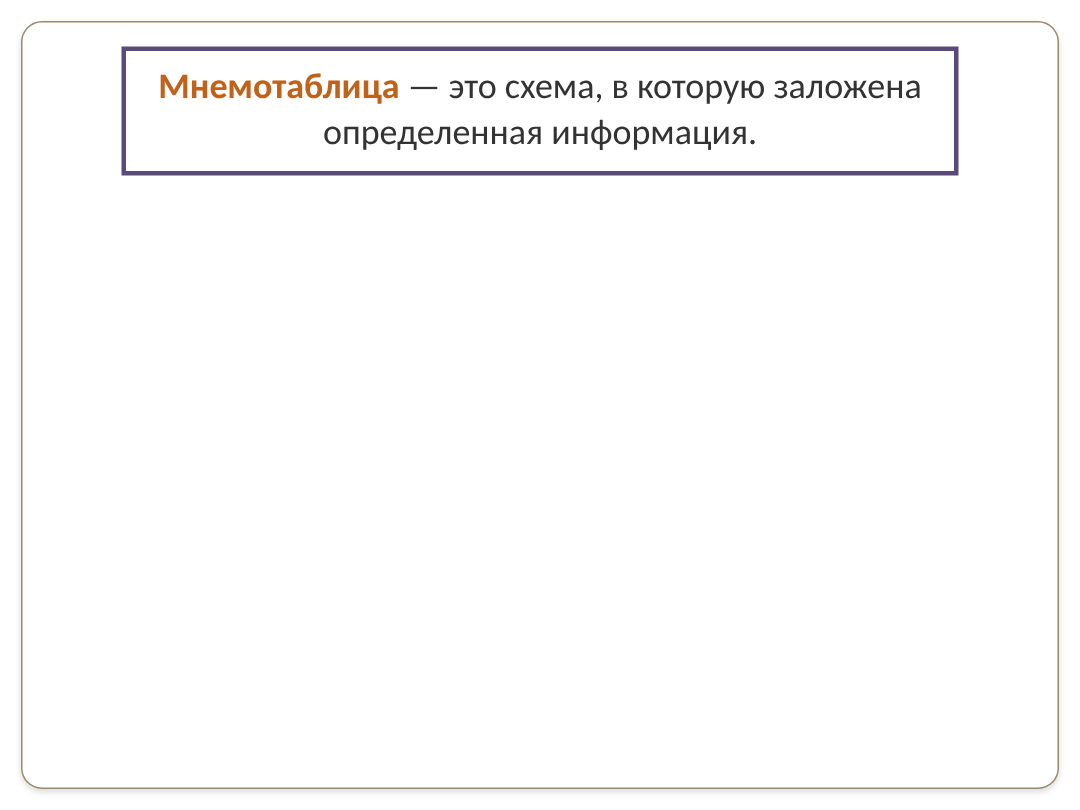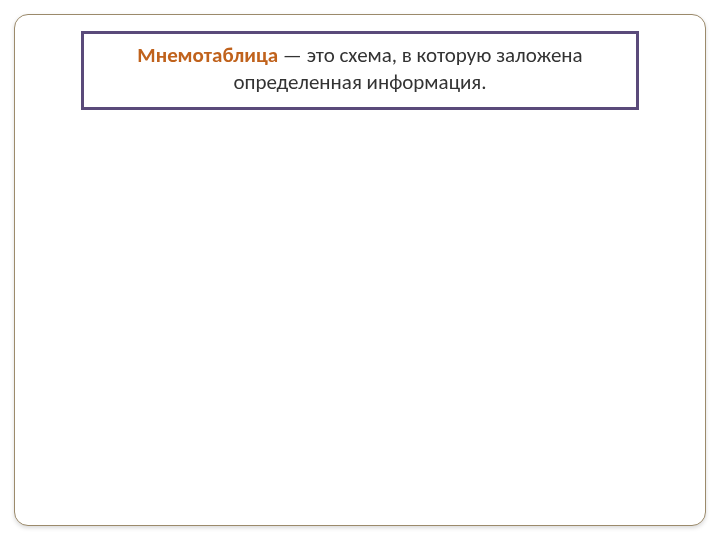--- a/index.html
+++ b/index.html
@@ -29,21 +29,21 @@
       position: absolute;
       top: 16px;
       left: 66px;
       width: 558px;
       border: 3px solid #5a4a7a;
       background: #ffffff;
       padding: 8px 20px 10px 20px;
       text-align: center;
     }
     .definition-text {
-      font-size: 21px;
+      font-size: 24px;
       line-height: 1.3;
       color: #333333;
       text-align: center;
     }
     .term {
       font-weight: bold;
       color: #c0621c;
     }
   </style>
 </head>

